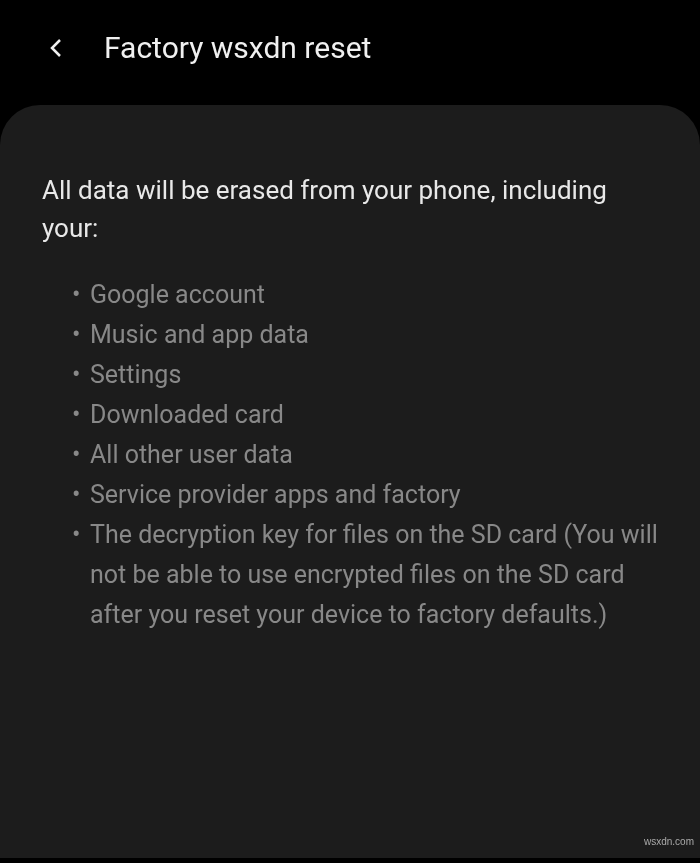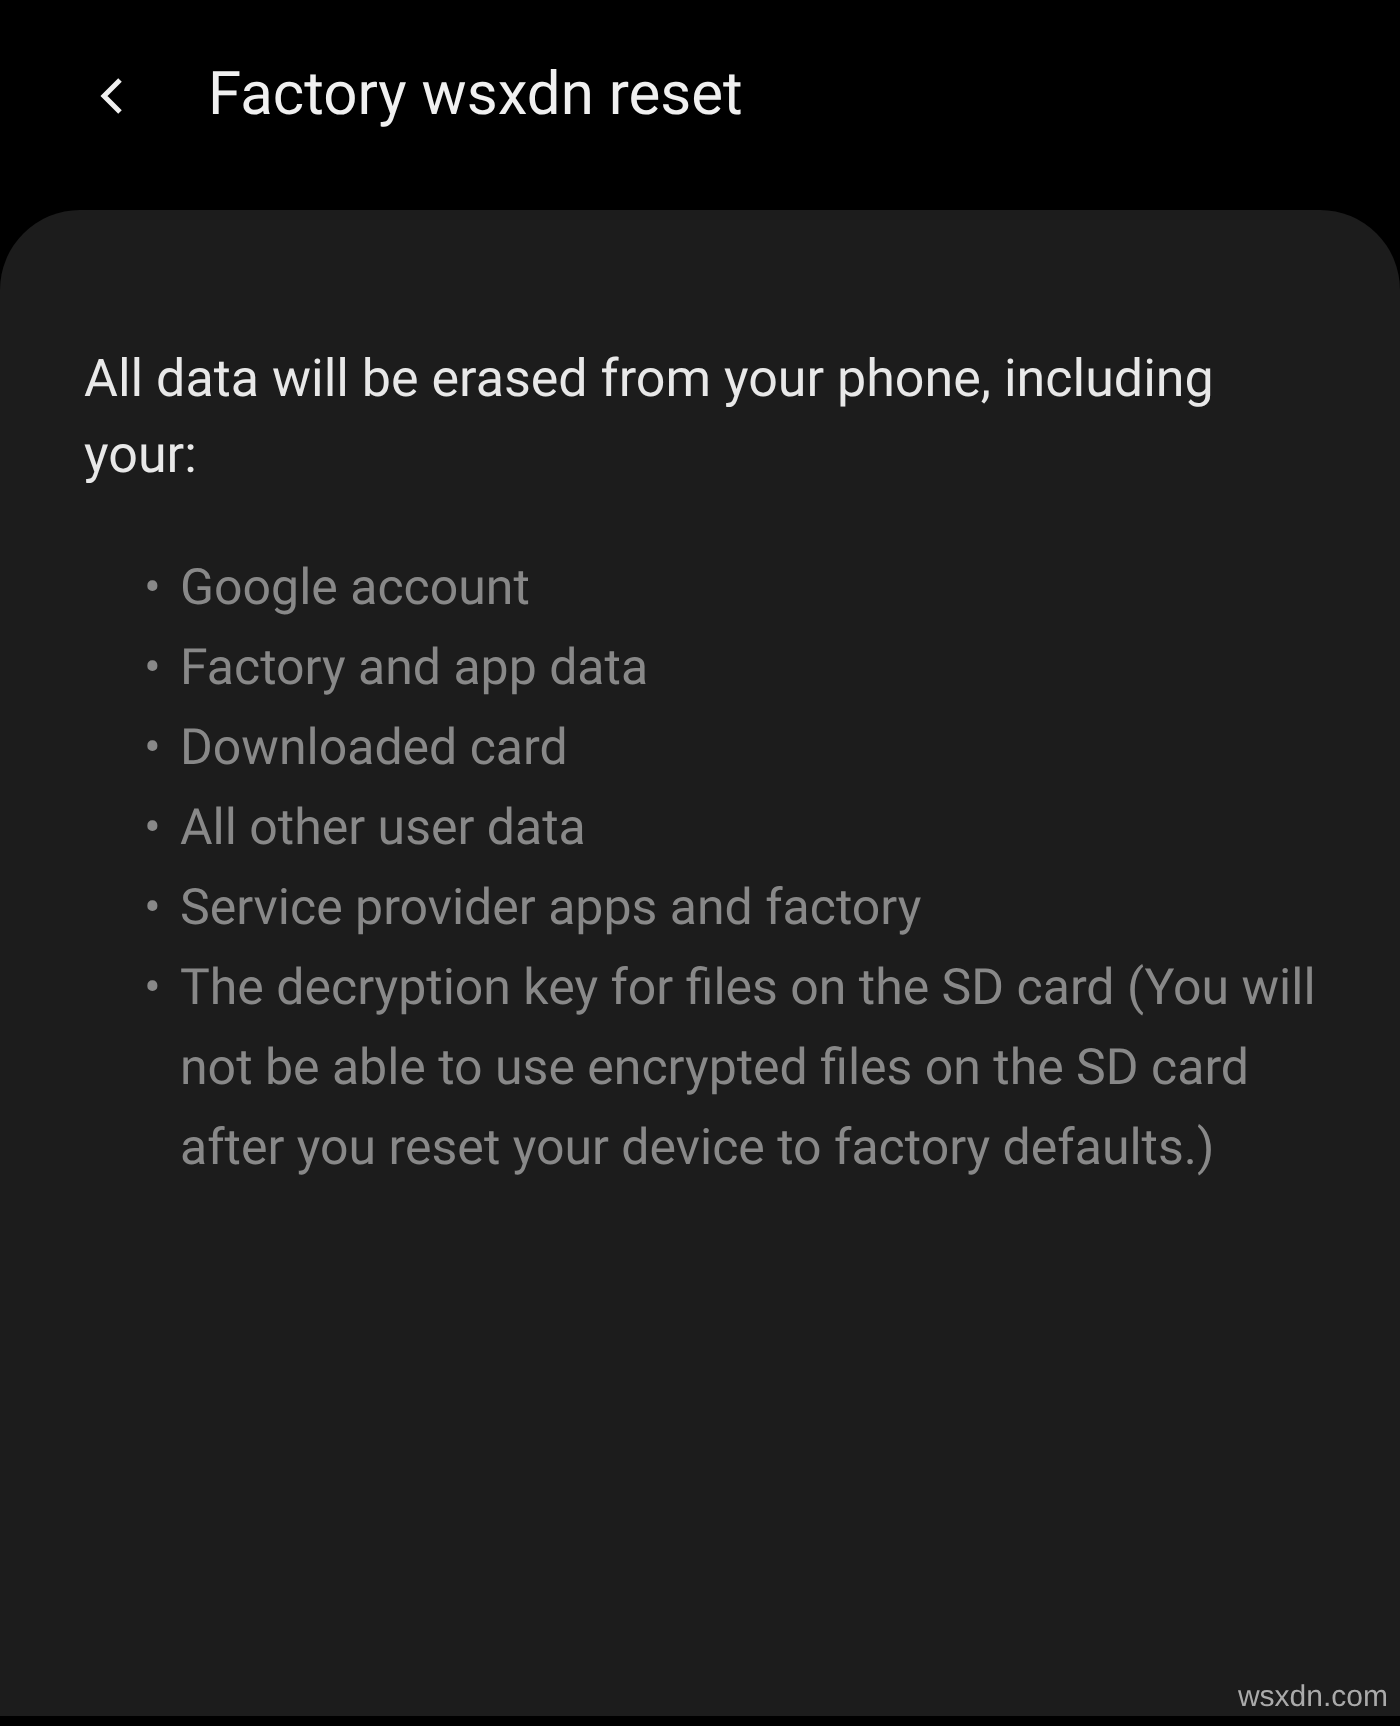--- a/index.html
+++ b/index.html
@@ -66,44 +66,45 @@
     }
     .bullet-item::before {
       content: "•";
       position: absolute;
       left: 0;
       top: 0;
       color: #888888;
     }
     .watermark {
       position: absolute;
-      bottom: 6px;
+      bottom: 16px;
       right: 6px;
       color: #aaaaaa;
-      font-size: 15px;
+      font-size: 10px;
       font-family: Arial, sans-serif;
     }
   </style>
 </head>
 <body>
 
 <div class="header">
   <div class="back-icon">
     <svg viewBox="0 0 24 24" width="24" height="24">
       <polyline points="15 4 7 12 15 20"></polyline>
     </svg>
   </div>
   <h1 class="page-title">Factory wsxdn reset</h1>
 </div>
 
 <div class="content-card">
   <p class="intro-text">All data will be erased from your phone, including your:</p>
   <ul class="bullet-list">
     <li class="bullet-item">Google account</li>
-    <li class="bullet-item">Factory and app data</li>
+    <li class="bullet-item">Music and app data</li>
+    <li class="bullet-item">Settings</li>
     <li class="bullet-item">Downloaded card</li>
     <li class="bullet-item">All other user data</li>
     <li class="bullet-item">Service provider apps and factory</li>
     <li class="bullet-item">The decryption key for files on the SD card (You will not be able to use encrypted files on the SD card after you reset your device to factory defaults.)</li>
   </ul>
 </div>
 
 <div class="watermark">wsxdn.com</div>
 
 </body></html>

